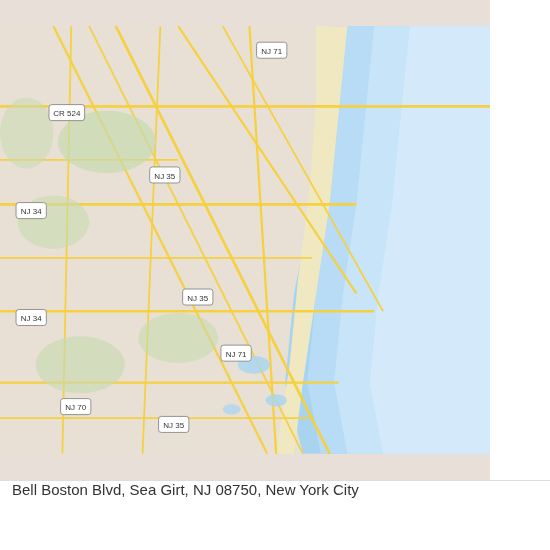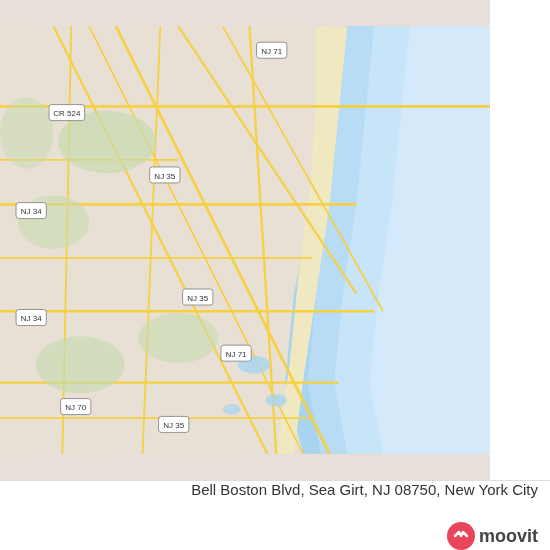--- a/index.html
+++ b/index.html
@@ -26,24 +26,23 @@
       position: absolute;
       top: 0; left: 0;
     }
 
     
     #bottom-bar {
       width: 550px;
       height: 70px;
       background: white;
       display: flex;
-      align-items: flex-end;
+      align-items: flex-start;
       padding: 0 12px;
       border-top: 1px solid #ddd;
-      flex-direction: column;
     }
 
     #location-text {
       flex: 1;
       font-size: 15px;
       color: #333;
     }
 
     #moovit-logo {
       display: flex;
@@ -188,21 +187,13 @@
     <text x="195" y="451" text-anchor="middle" font-size="9" fill="#333" font-family="Arial">NJ 35</text>
   </svg>
 
 
 </div>
 
 <div id="bottom-bar">
   <div id="location-text">
     <span>Bell Boston Blvd, Sea Girt, NJ 08750, New York City</span>
   </div>
-  <div id="moovit-logo">
-    <div class="moovit-icon">
-      <svg width="18" height="18" viewBox="0 0 18 18" xmlns="http://www.w3.org/2000/svg">
-        <path d="M3 9 L7 5 L9 9 L11 5 L15 9" stroke="white" stroke-width="2.5" fill="none" stroke-linecap="round" stroke-linejoin="round"></path>
-      </svg>
-    </div>
-    <span class="moovit-text">moovit</span>
-  </div>
 </div>
 
 </body></html>

